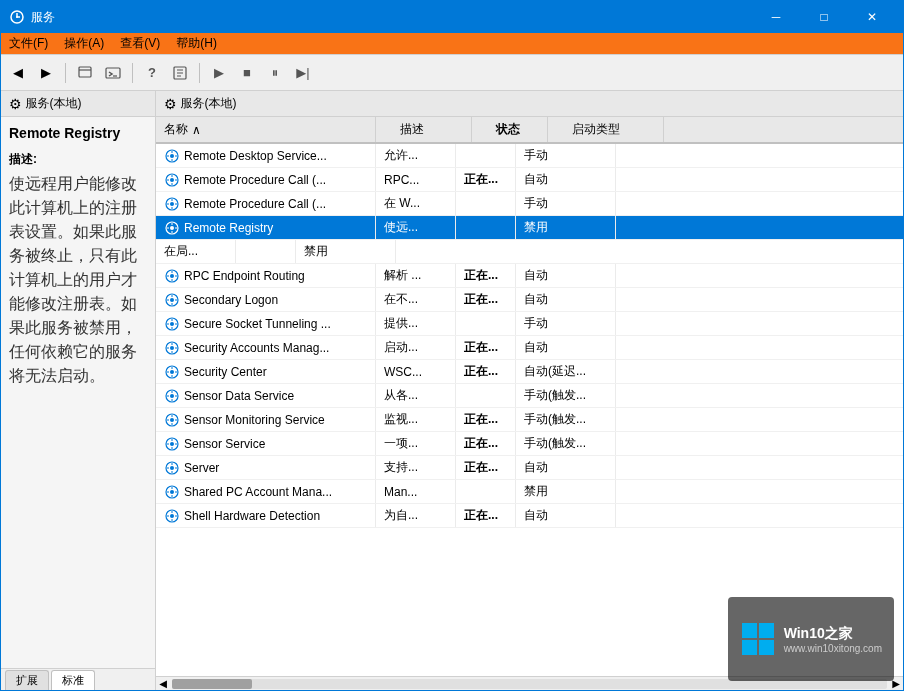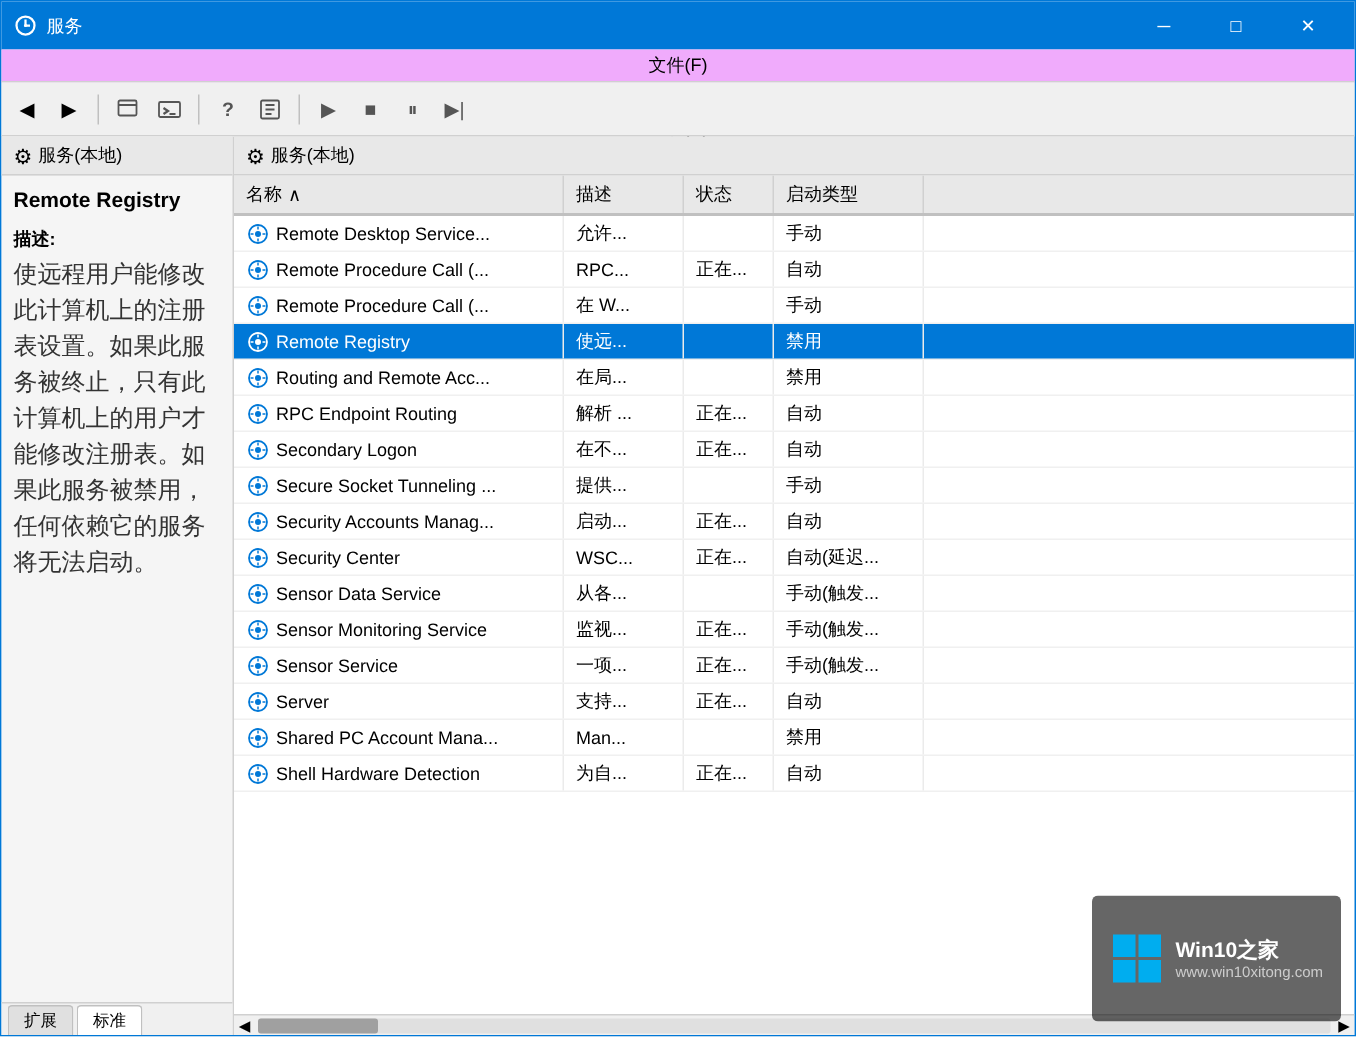--- a/index.html
+++ b/index.html
@@ -52,27 +52,26 @@
       border: none;
       color: white;
       font-size: 12px;
       cursor: pointer;
       display: flex;
       align-items: center;
       justify-content: center;
     }
     .menu-bar {
       height: 22px;
-      background: #f0abfc;
+      background: #f97316;
       border-bottom: 1px solid #d0d0d0;
       display: flex;
       align-items: center;
-      padding: 0 20px;
+      padding: 0 0;
       flex-shrink: 0;
-      flex-direction: column;
     }
     .menu-item {
       padding: 2px 8px;
       cursor: pointer;
       font-size: 12px;
     }
     .toolbar {
       height: 36px;
       background: #f0f0f0;
       border-bottom: 1px solid #d0d0d0;
@@ -161,34 +160,35 @@
       overflow-x: auto;
     }
     .table-header {
       display: flex;
       background: #e8e8e8;
       border-bottom: 2px solid #c0c0c0;
       position: sticky;
       top: 0;
       z-index: 10;
       font-size: 12px;
+      gap: 16px;
     }
     .th {
       padding: 4px 8px;
       border-right: 1px solid #d0d0d0;
       cursor: pointer;
       white-space: nowrap;
       display: flex;
       align-items: center;
       gap: 4px;
       user-select: none;
     }
     .col-name { width: 220px; flex-shrink: 0; }
     .col-desc { width: 80px; flex-shrink: 0; }
-    .col-status { width: 60px; flex-shrink: 0; }
+    .col-status { width: 60px; flex-shrink: 0; font-weight: bold; }
     .col-startup { width: 100px; flex-shrink: 0; }
     .table-row {
       display: flex;
       border-bottom: 1px solid #f0f0f0;
       font-size: 12px;
       cursor: pointer;
     }
     .table-row.selected {
       background: #0078d7;
       color: white;
@@ -437,30 +437,20 @@
     <path d="M7 2 L7 4 M7 10 L7 12 M2 7 L4 7 M10 7 L12 7" stroke="#fff" stroke-width="1"></path>
   </svg>
                 </span>
       <span>Remote Registry</span>
     </div>
     <div class="td col-desc">使远...</div>
     <div class="td col-status"></div>
     <div class="td col-startup">禁用</div>
   </div>
             <div class="table-row">
-    <div class="td col-name">
-      <span class="service-icon">
-                  <svg width="14" height="14" viewBox="0 0 14 14">
-    <circle cx="7" cy="7" r="6" fill="none" stroke="#0078d7" stroke-width="1.2"></circle>
-    <circle cx="7" cy="7" r="2" fill="#0078d7"></circle>
-    <path d="M7 2 L7 4 M7 10 L7 12 M2 7 L4 7 M10 7 L12 7" stroke="#0078d7" stroke-width="1"></path>
-  </svg>
-                </span>
-      <span>Routing and Remote Acc...</span>
-    </div>
     <div class="td col-desc">在局...</div>
     <div class="td col-status"></div>
     <div class="td col-startup">禁用</div>
   </div>
             <div class="table-row">
     <div class="td col-name">
       <span class="service-icon">
                   <svg width="14" height="14" viewBox="0 0 14 14">
     <circle cx="7" cy="7" r="6" fill="none" stroke="#0078d7" stroke-width="1.2"></circle>
     <circle cx="7" cy="7" r="2" fill="#0078d7"></circle>

